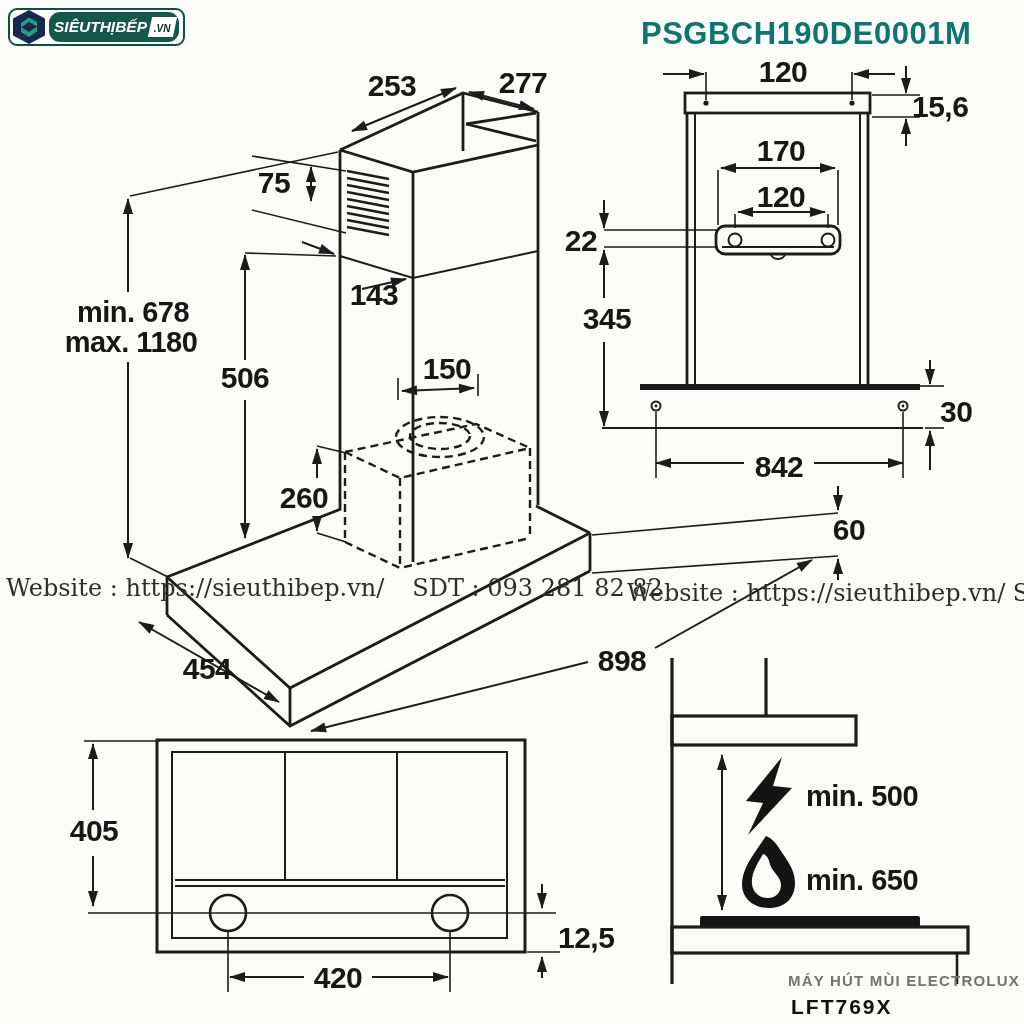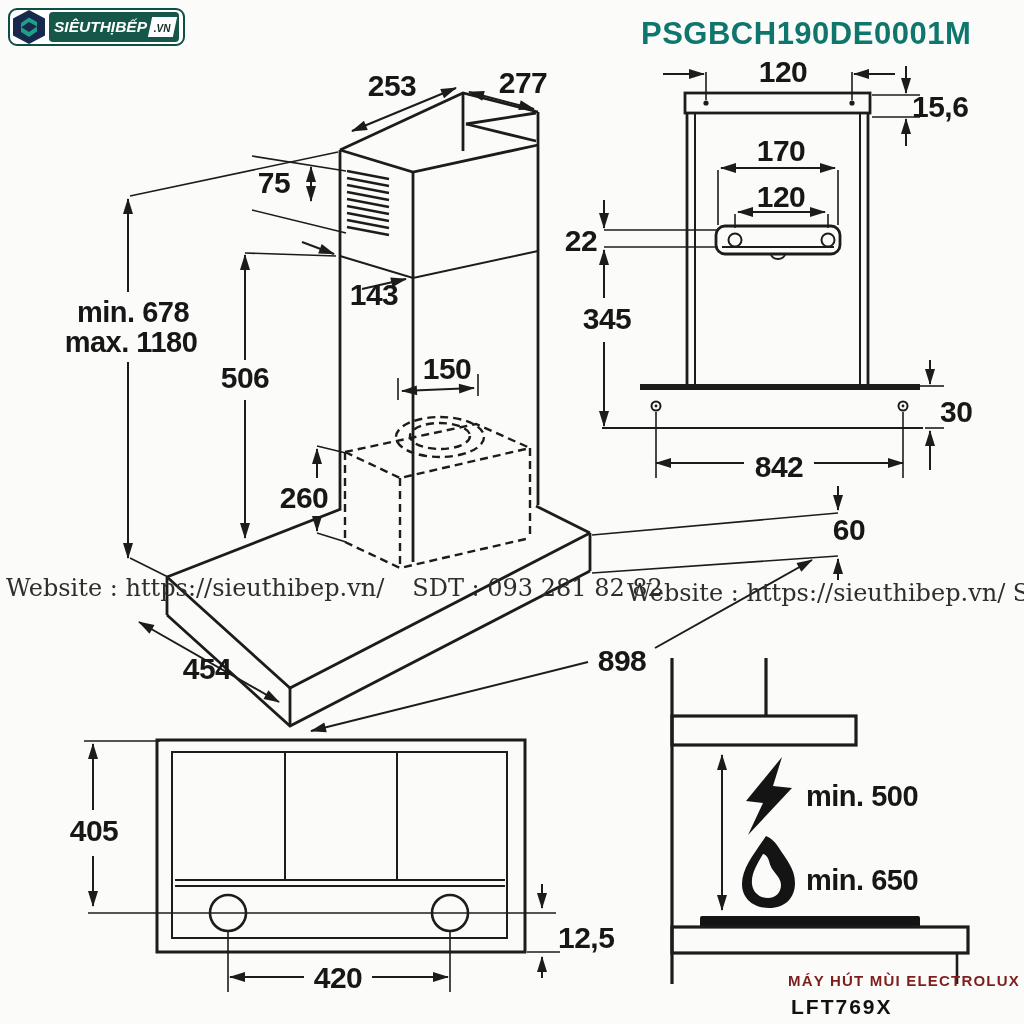--- a/index.html
+++ b/index.html
@@ -12,25 +12,25 @@
   svg .thin{stroke-width:1.6;}
   svg .dim{stroke-width:2;}
   svg .dash{stroke-dasharray:8 5;stroke-width:2.4;}
   svg .thk{stroke-width:6;}
   .overlay{position:absolute;white-space:nowrap;}
   .partno{left:641px;top:16px;font-weight:bold;font-size:31px;color:#0f766e;letter-spacing:.5px;}
   .wm{font-family:"DejaVu Serif","Liberation Serif",serif;font-size:24px;color:#2e2e2e;font-weight:500;}
   .wm-left{left:6px;top:574px;}
   .wm-left .gap{display:inline-block;width:28px;}
   .wm-right{left:627px;top:579px;}
-  .prod-name{left:788px;top:972px;font-weight:bold;font-size:15px;color:#7f1d1d;letter-spacing:1.2px;}
+  .prod-name{left:788px;top:972px;font-weight:bold;font-size:15px;color:#737373;letter-spacing:1.2px;}
   .prod-model{left:791px;top:995px;font-weight:bold;font-size:21px;color:#111;letter-spacing:2px;}
   .logo{position:absolute;left:8px;top:8px;display:flex;align-items:center;gap:3px;
         border:2px solid #0e4f44;border-radius:9px;background:#fff;padding:2px 4px 2px 2px;height:38px;box-sizing:border-box;}
-  .logo-text{display:flex;align-items:center;background:#15584a;border-radius:4px;height:30px;padding:0 4px 0 5px;}
+  .logo-text{display:flex;align-items:center;background:#15584a;border-radius:11px;height:30px;padding:0 4px 0 5px;}
   .logo-brand{color:#fff;font-style:italic;font-weight:bold;font-size:15.5px;letter-spacing:0;}
   .logo-vn{background:#fff;transform:skewX(-12deg);margin-left:3px;padding:1px 4px;}
   .logo-vn span{display:inline-block;transform:skewX(12deg);color:#0e2b22;font-weight:bold;font-size:10px;font-style:italic;}
 </style>
 </head>
 <body>
 
 <div class="stage">
 
 <svg width="1024" height="1024" viewBox="0 0 1024 1024">

